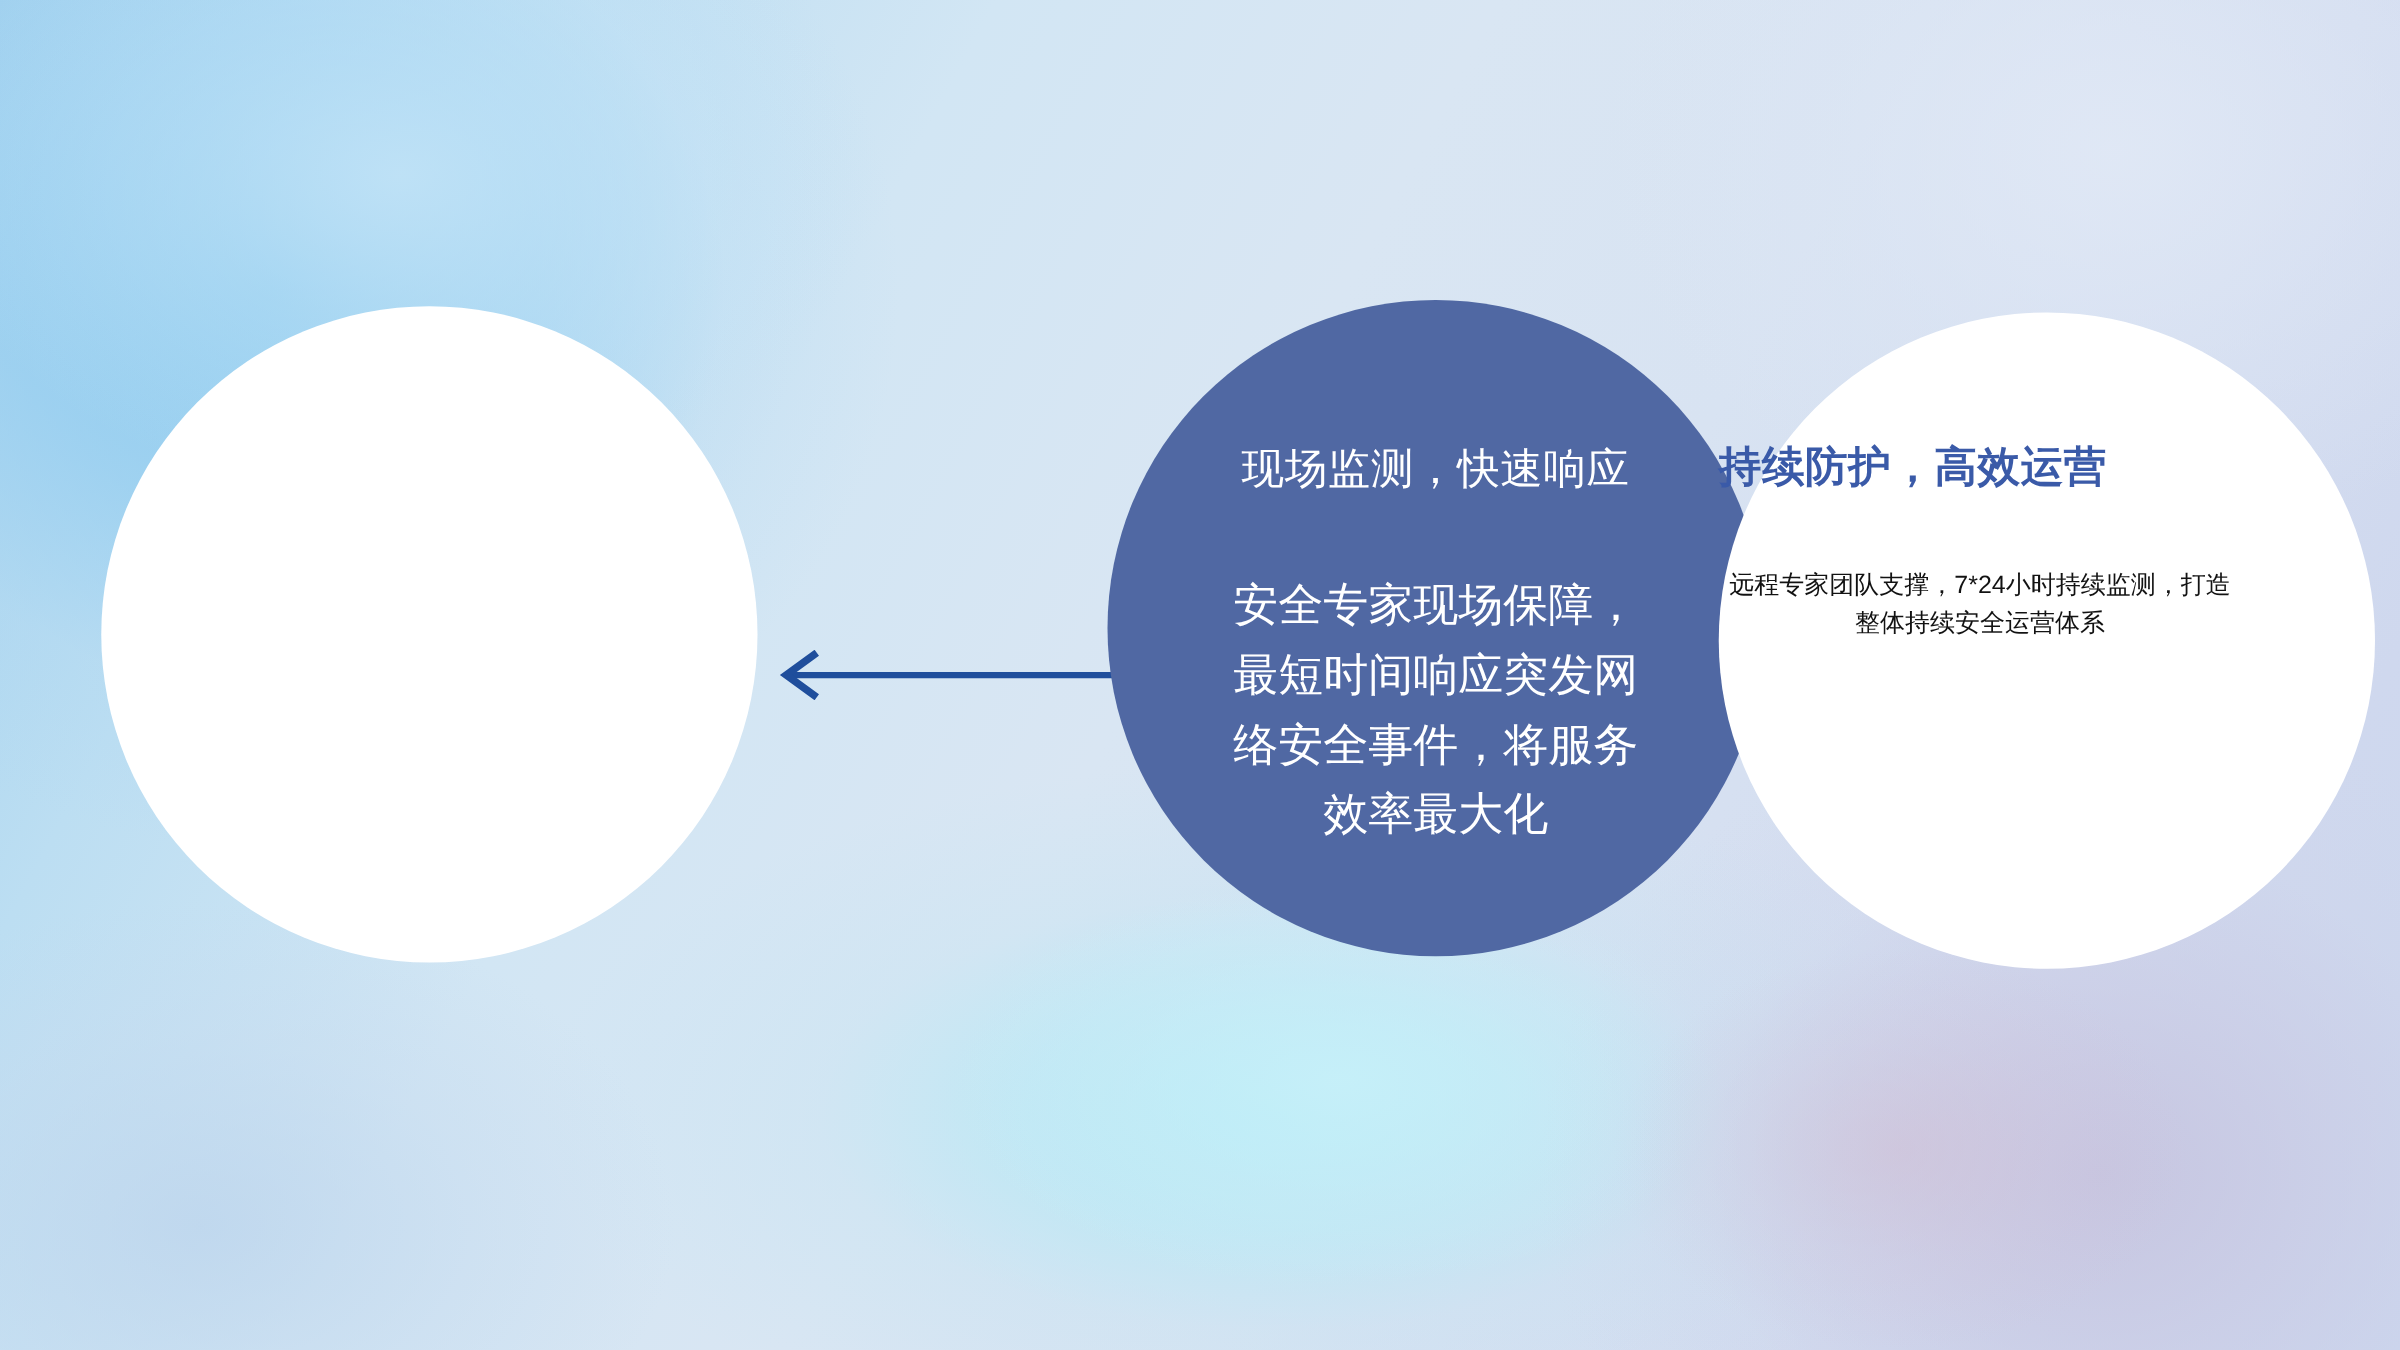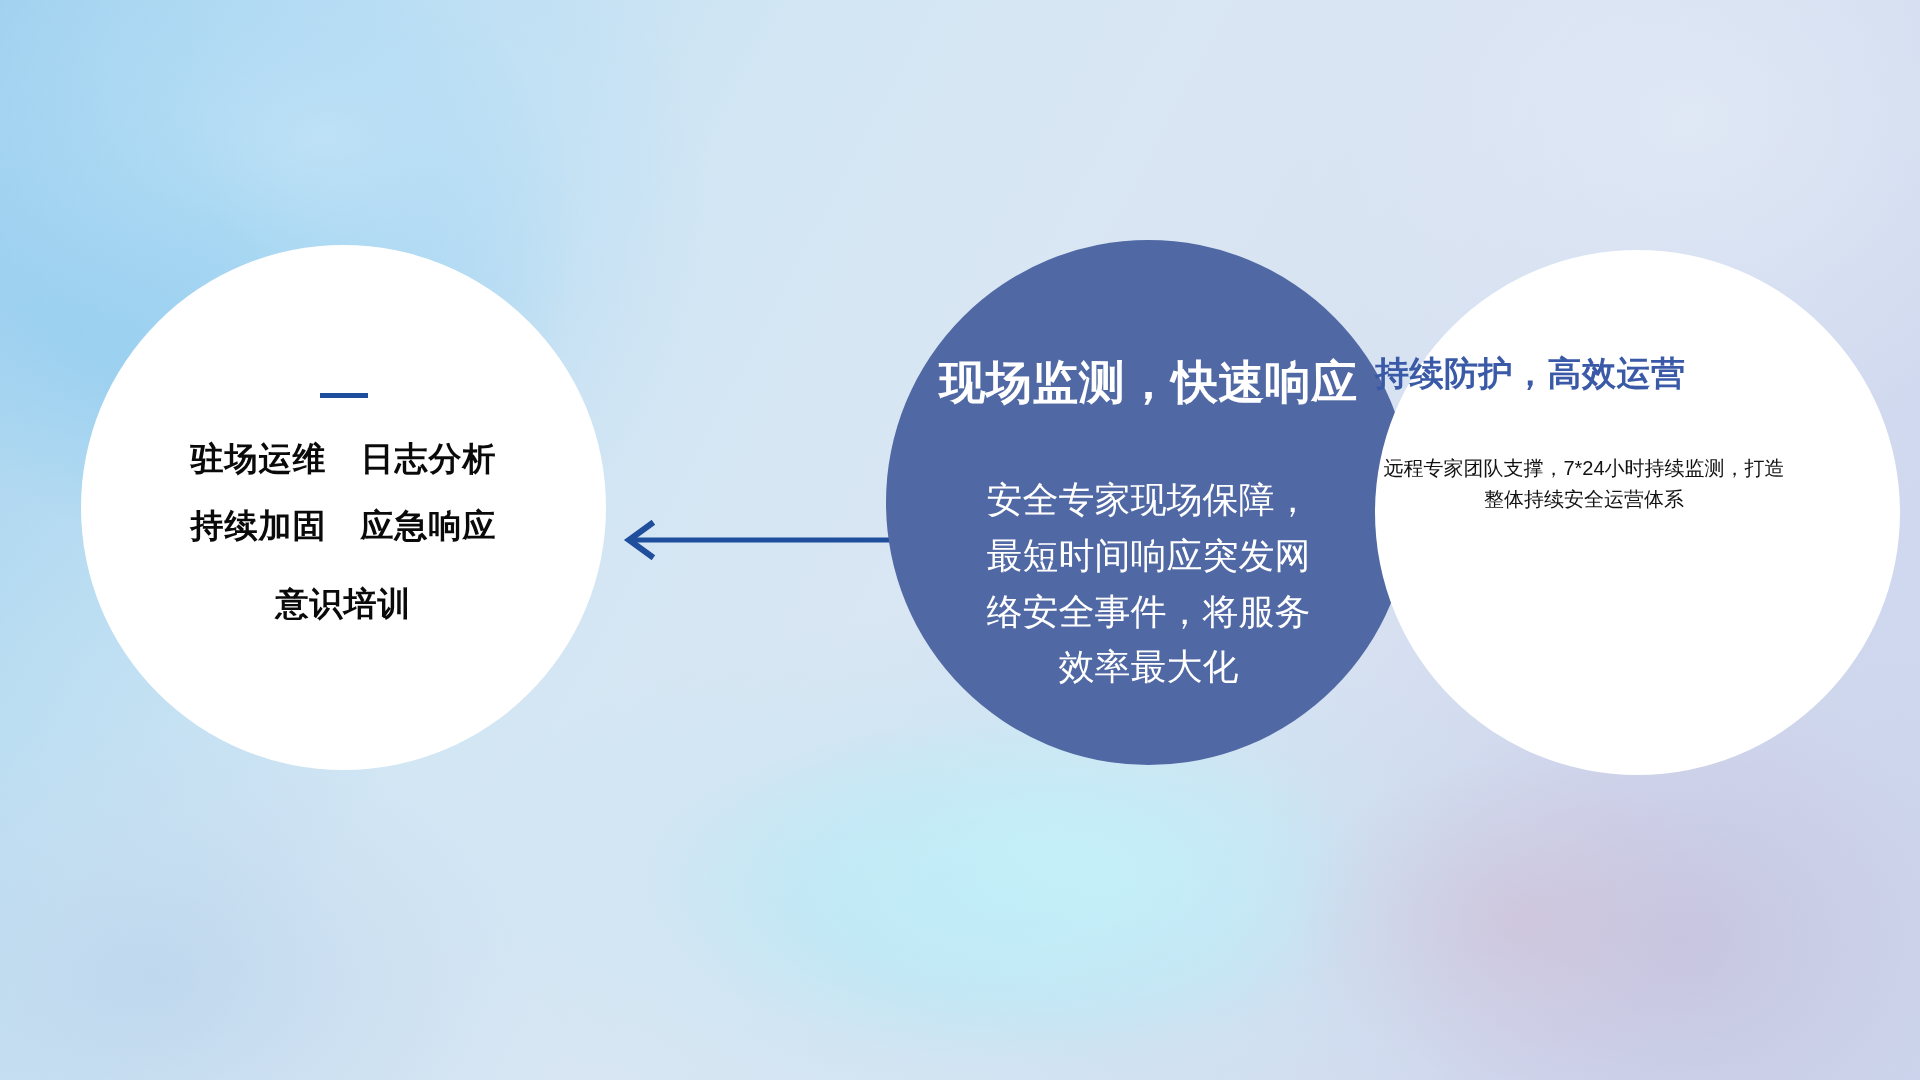--- a/index.html
+++ b/index.html
@@ -197,22 +197,22 @@
     width: 525px;
     height: 525px;
     box-sizing: border-box;
     display: flex;
     flex-direction: column;
     align-items: center;
     padding-top: 112px;
   }
   .mid-title {
     color: #ffffff;
-    font-size: 46px;
-    font-weight: bold;
+    font-size: 34px;
+    font-weight: normal;
     letter-spacing: 0.5px;
     white-space: nowrap;
   }
   .mid-body {
     color: #ffffff;
     font-size: 36px;
     line-height: 1.55;
     text-align: center;
     width: 330px;
     margin-top: 58px;
@@ -276,26 +276,20 @@
     <svg width="290" height="40" viewBox="0 0 290 40">
       <line x1="28" y1="20" x2="290" y2="20" stroke="#1f4e9c" stroke-width="5"></line>
       <polyline points="46,4 24,20 46,36" fill="none" stroke="#1f4e9c" stroke-width="6" stroke-linecap="square" stroke-linejoin="miter"></polyline>
     </svg>
   </div>
 
   <div class="circle circle-left"></div>
   <div class="circle circle-mid"></div>
   <div class="circle circle-right"></div>
 
-  <div class="left-content">
-    <div class="accent-dash"></div>
-    <div class="left-line">驻场运维　日志分析</div>
-    <div class="left-line">持续加固　应急响应</div>
-    <div class="left-line last">意识培训</div>
-  </div>
 
   <div class="mid-content">
     <div class="mid-title">现场监测，快速响应</div>
     <div class="mid-body">安全专家现场保障，最短时间响应突发网络安全事件，将服务效率最大化</div>
   </div>
 
   <div class="right-content">
     <div class="right-title">持续防护，高效运营</div>
     <div class="right-body">远程专家团队支撑，7*24小时持续监测，打造整体持续安全运营体系</div>
   </div>

